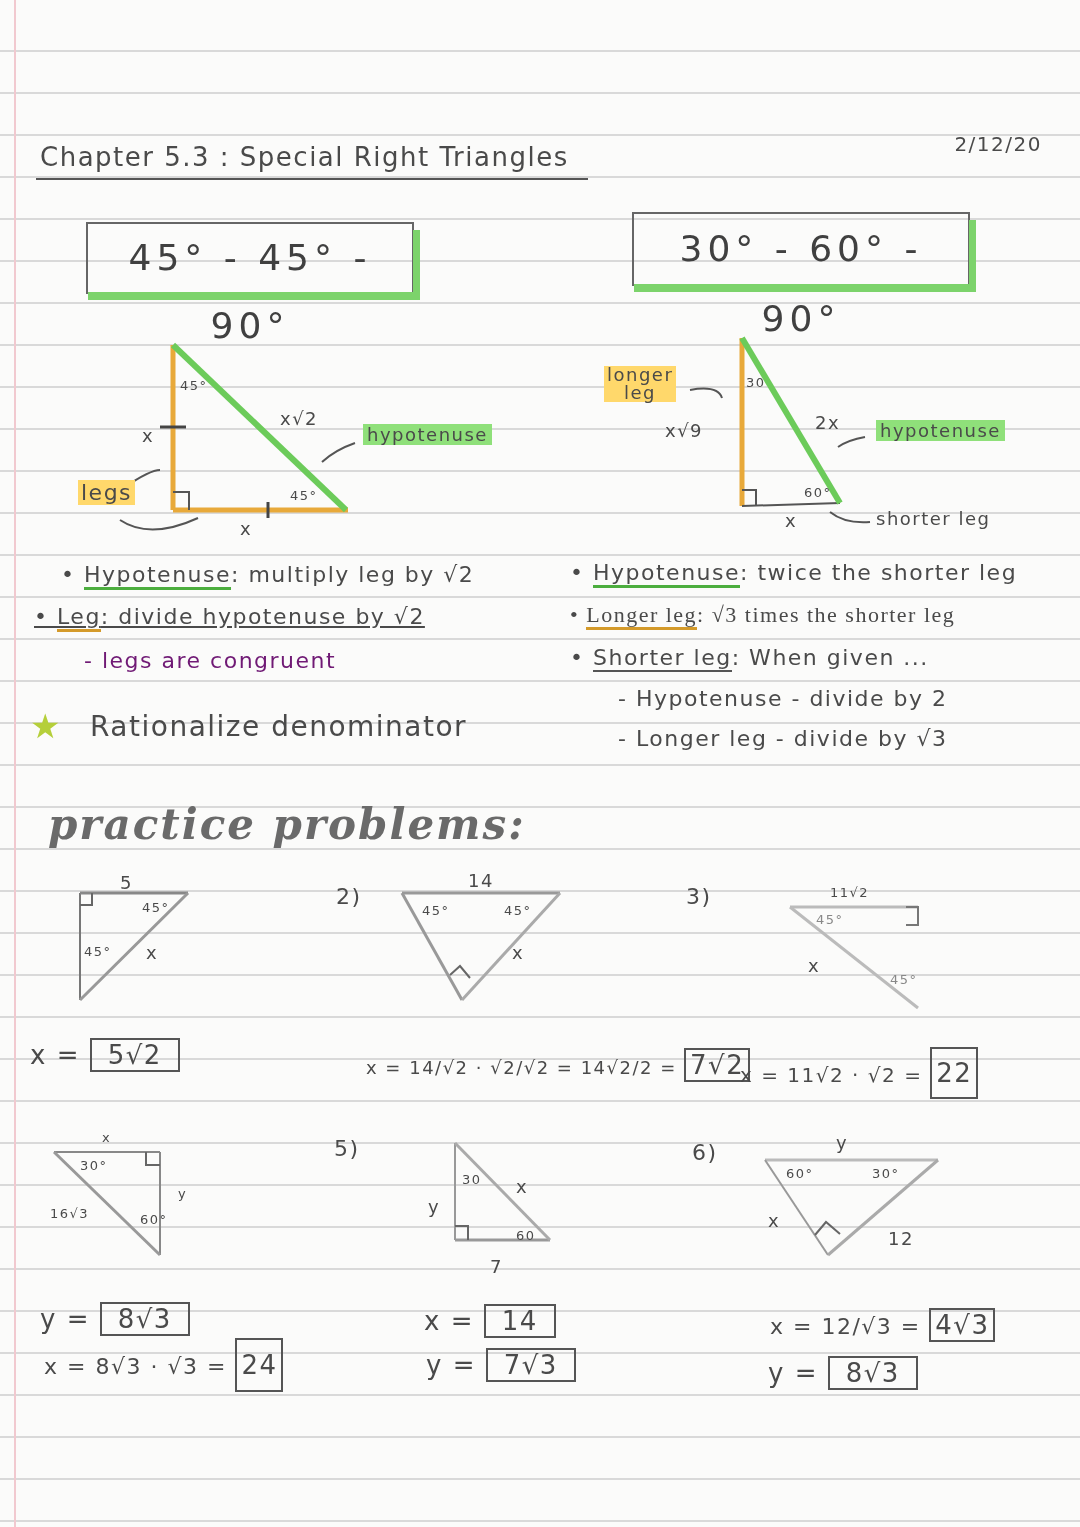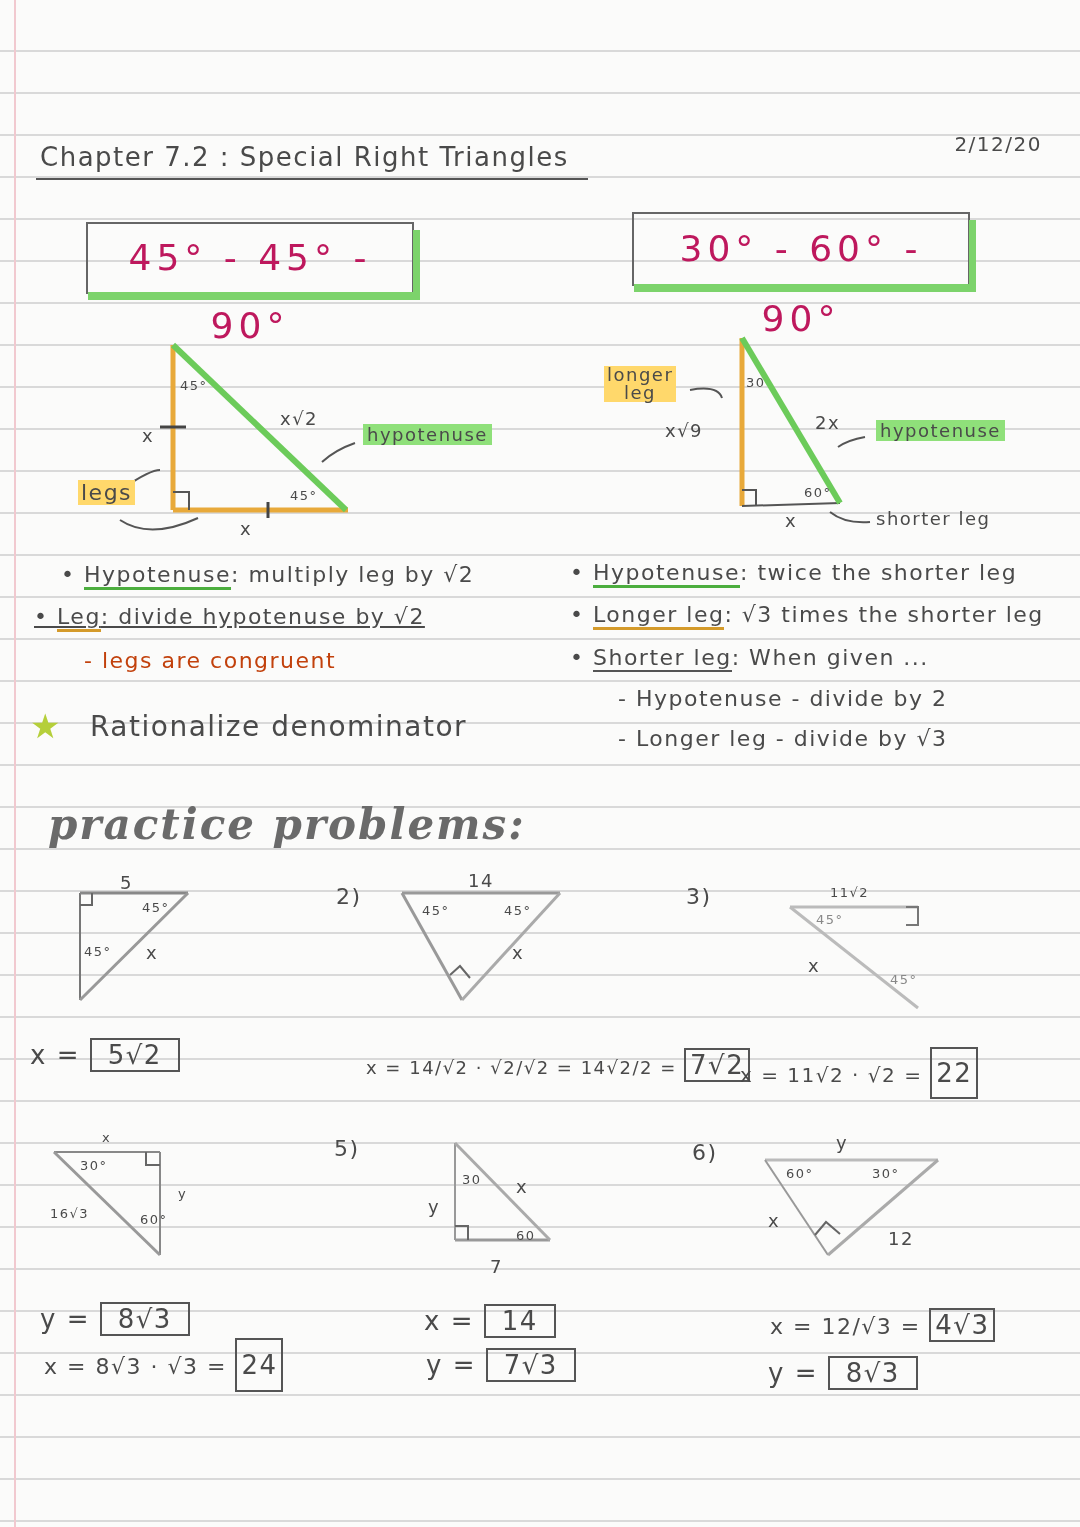--- a/index.html
+++ b/index.html
@@ -7,21 +7,21 @@
     background:#fbfbfa;font-family:"DejaVu Sans",sans-serif;color:#4a4a4a;}
   .rules{position:absolute;inset:0;
     background-image:repeating-linear-gradient(to bottom, transparent 0, transparent 40px, #d9d9d9 40px, #d9d9d9 42px);
     background-position:0 10px;}
   .margin{position:absolute;left:14px;top:0;bottom:0;width:2px;background:#f1c9cf;}
   .abs{position:absolute;}
   .hand{font-family:"DejaVu Sans",sans-serif;color:#4a4a4a;letter-spacing:1.5px;}
   .title{left:40px;top:142px;font-size:26px;}
   .title-ul{left:36px;top:178px;width:552px;height:2px;background:#555;}
   .date{right:38px;top:132px;font-size:20px;}
-  .box{border:2px solid #666;font-size:36px;text-align:center;letter-spacing:5px;color:#be185d;}
+  .box{border:2px solid #666;font-size:36px;text-align:center;letter-spacing:5px;color:#404040;}
   .box .green-b{position:absolute;left:0;right:-6px;bottom:-8px;height:8px;background:#7cd36b;}
   .box .green-r{position:absolute;right:-8px;top:6px;bottom:-8px;width:7px;background:#7cd36b;}
   .hl-green{background:#8fe07a;padding:0 4px;}
   .hl-yellow{background:#ffd86b;padding:0 3px;}
   .ul-green{border-bottom:3px solid #4cae3e;}
   .ul-orange{border-bottom:3px solid #d49a2a;}
   .ul-gray{border-bottom:2px solid #555;}
   .note{font-size:22px;}
   .small{font-size:13px;}
   .lbl{font-size:18px;}
@@ -29,21 +29,21 @@
   .ans{font-size:26px;}
   .ans .b{border:2px solid #555;padding:0 16px;}
   svg{position:absolute;overflow:visible;}
 </style>
 </head>
 <body>
 
 <div class="rules"></div>
 <div class="margin"></div>
 
-<div class="abs hand title">Chapter 7.2 : Special Right Triangles</div>
+<div class="abs hand title">Chapter 5.3 : Special Right Triangles</div>
 <div class="abs title-ul"></div>
 <div class="abs hand date">2/12/20</div>
 
 <div class="abs box hand" style="left:86px;top:222px;width:324px;height:68px;line-height:68px;">
   <span>45° - 45° - 90°</span>
   <div class="green-b"></div>
   <div class="green-r"></div>
 </div>
 <div class="abs box hand" style="left:632px;top:212px;width:334px;height:70px;line-height:70px;">
   <span>30° - 60° - 90°</span>
@@ -83,26 +83,26 @@
 <div class="abs hand small" style="left:804px;top:485px;">60°</div>
 <div class="abs hand lbl" style="left:665px;top:420px;">x√9</div>
 <div class="abs hand lbl" style="left:785px;top:510px;">x</div>
 <div class="abs hand lbl" style="left:815px;top:412px;">2x</div>
 <div class="abs hand lbl hl-green" style="left:876px;top:420px;">hypotenuse</div>
 <div class="abs hand lbl hl-yellow" style="left:604px;top:366px;width:66px;line-height:18px;text-align:center;">longer leg</div>
 <div class="abs hand lbl" style="left:876px;top:508px;">shorter leg</div>
 
 <div class="abs hand note" style="left:34px;top:562px;margin-left:27px;">• <span class="ul-green">Hypotenuse</span><span>: multiply leg by √2</span></div>
 <div class="abs hand note" style="left:34px;top:604px;text-decoration:underline;">• <span class="ul-orange">Leg</span><span>: divide hypotenuse by √2</span></div>
-<div class="abs hand note" style="left:84px;top:648px;color:#c2410c;">- legs are congruent</div>
+<div class="abs hand note" style="left:84px;top:648px;color:#701a75;">- legs are congruent</div>
 <div class="abs" style="left:30px;top:706px;font-size:34px;color:#b5cf3a;">★</div>
 <div class="abs hand" style="left:90px;top:710px;font-size:28px;">Rationalize denominator</div>
 
 <div class="abs hand note" style="left:570px;top:560px;">• <span class="ul-green">Hypotenuse</span><span>: twice the shorter leg</span></div>
-<div class="abs hand note" style="left:570px;top:602px;">• <span class="ul-orange">Longer leg</span><span>: √3 times the shorter leg</span></div>
+<div class="abs hand note" style="left:570px;top:602px;font-family:Liberation Serif, serif;">• <span class="ul-orange">Longer leg</span><span>: √3 times the shorter leg</span></div>
 <div class="abs hand note" style="left:570px;top:645px;">• <span class="ul-gray">Shorter leg</span><span>: When given ...</span></div>
 <div class="abs hand note" style="left:618px;top:686px;">- Hypotenuse - divide by 2</div>
 <div class="abs hand note" style="left:618px;top:726px;">- Longer leg - divide by √3</div>
 
 <div class="abs script" style="left:48px;top:800px;">practice problems:</div>
 
 <svg style="left:0;top:0;width:1080px;height:1527px;">
 
   <line x1="80" y1="893" x2="80" y2="1000" stroke="#777" stroke-width="2"></line>
   <line x1="80" y1="893" x2="188" y2="893" stroke="#888" stroke-width="3"></line>

